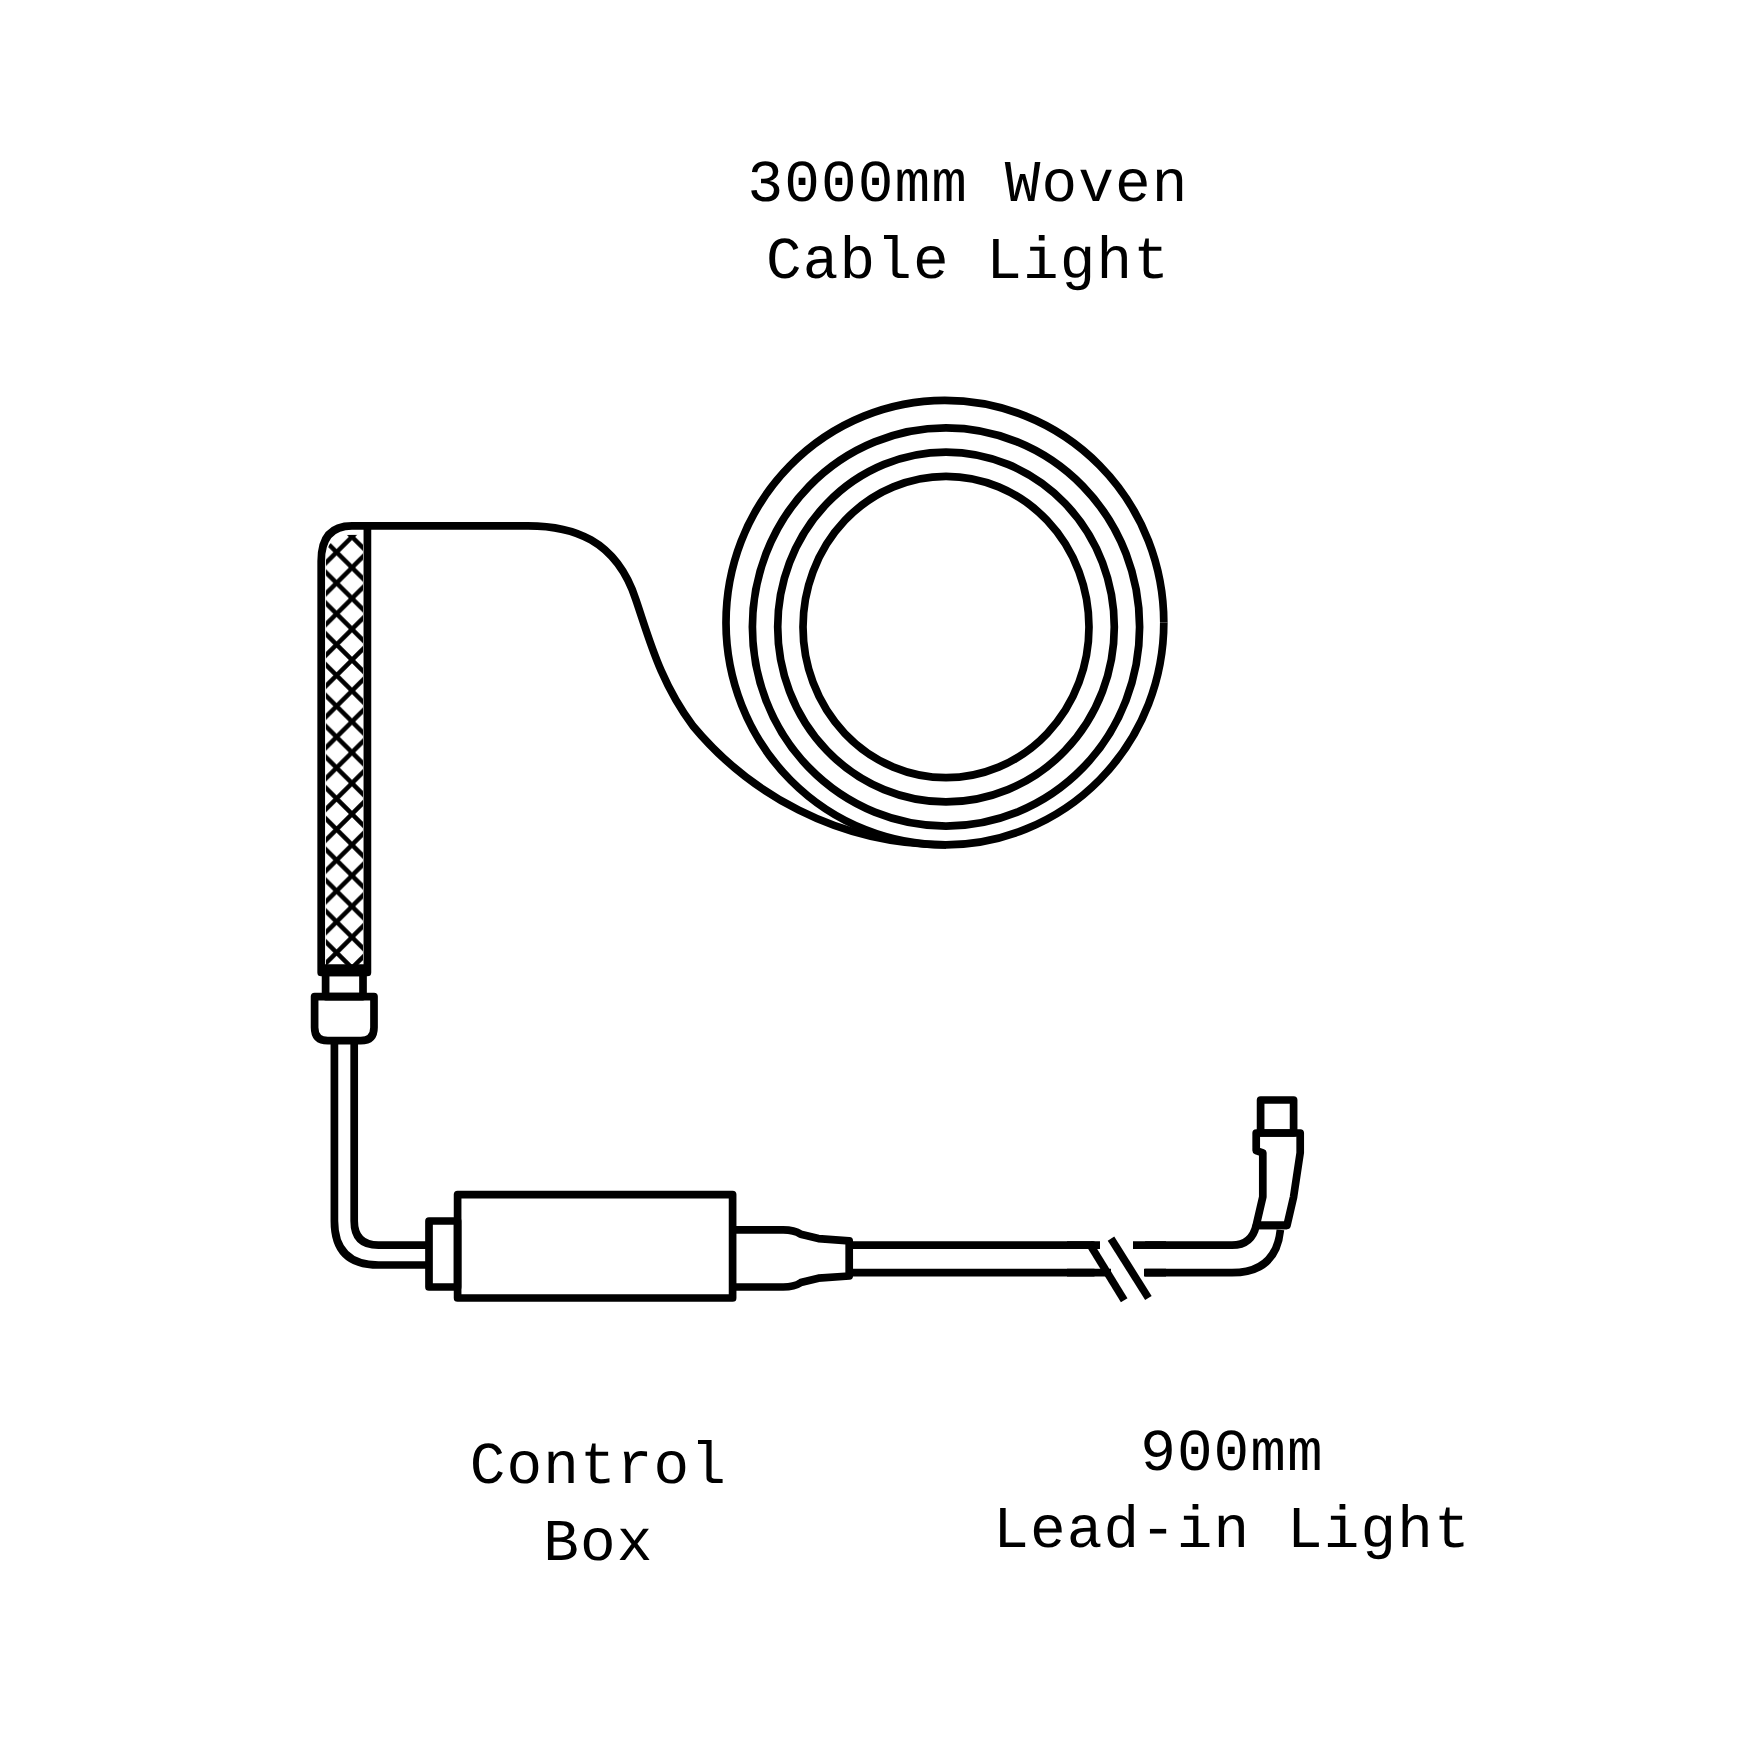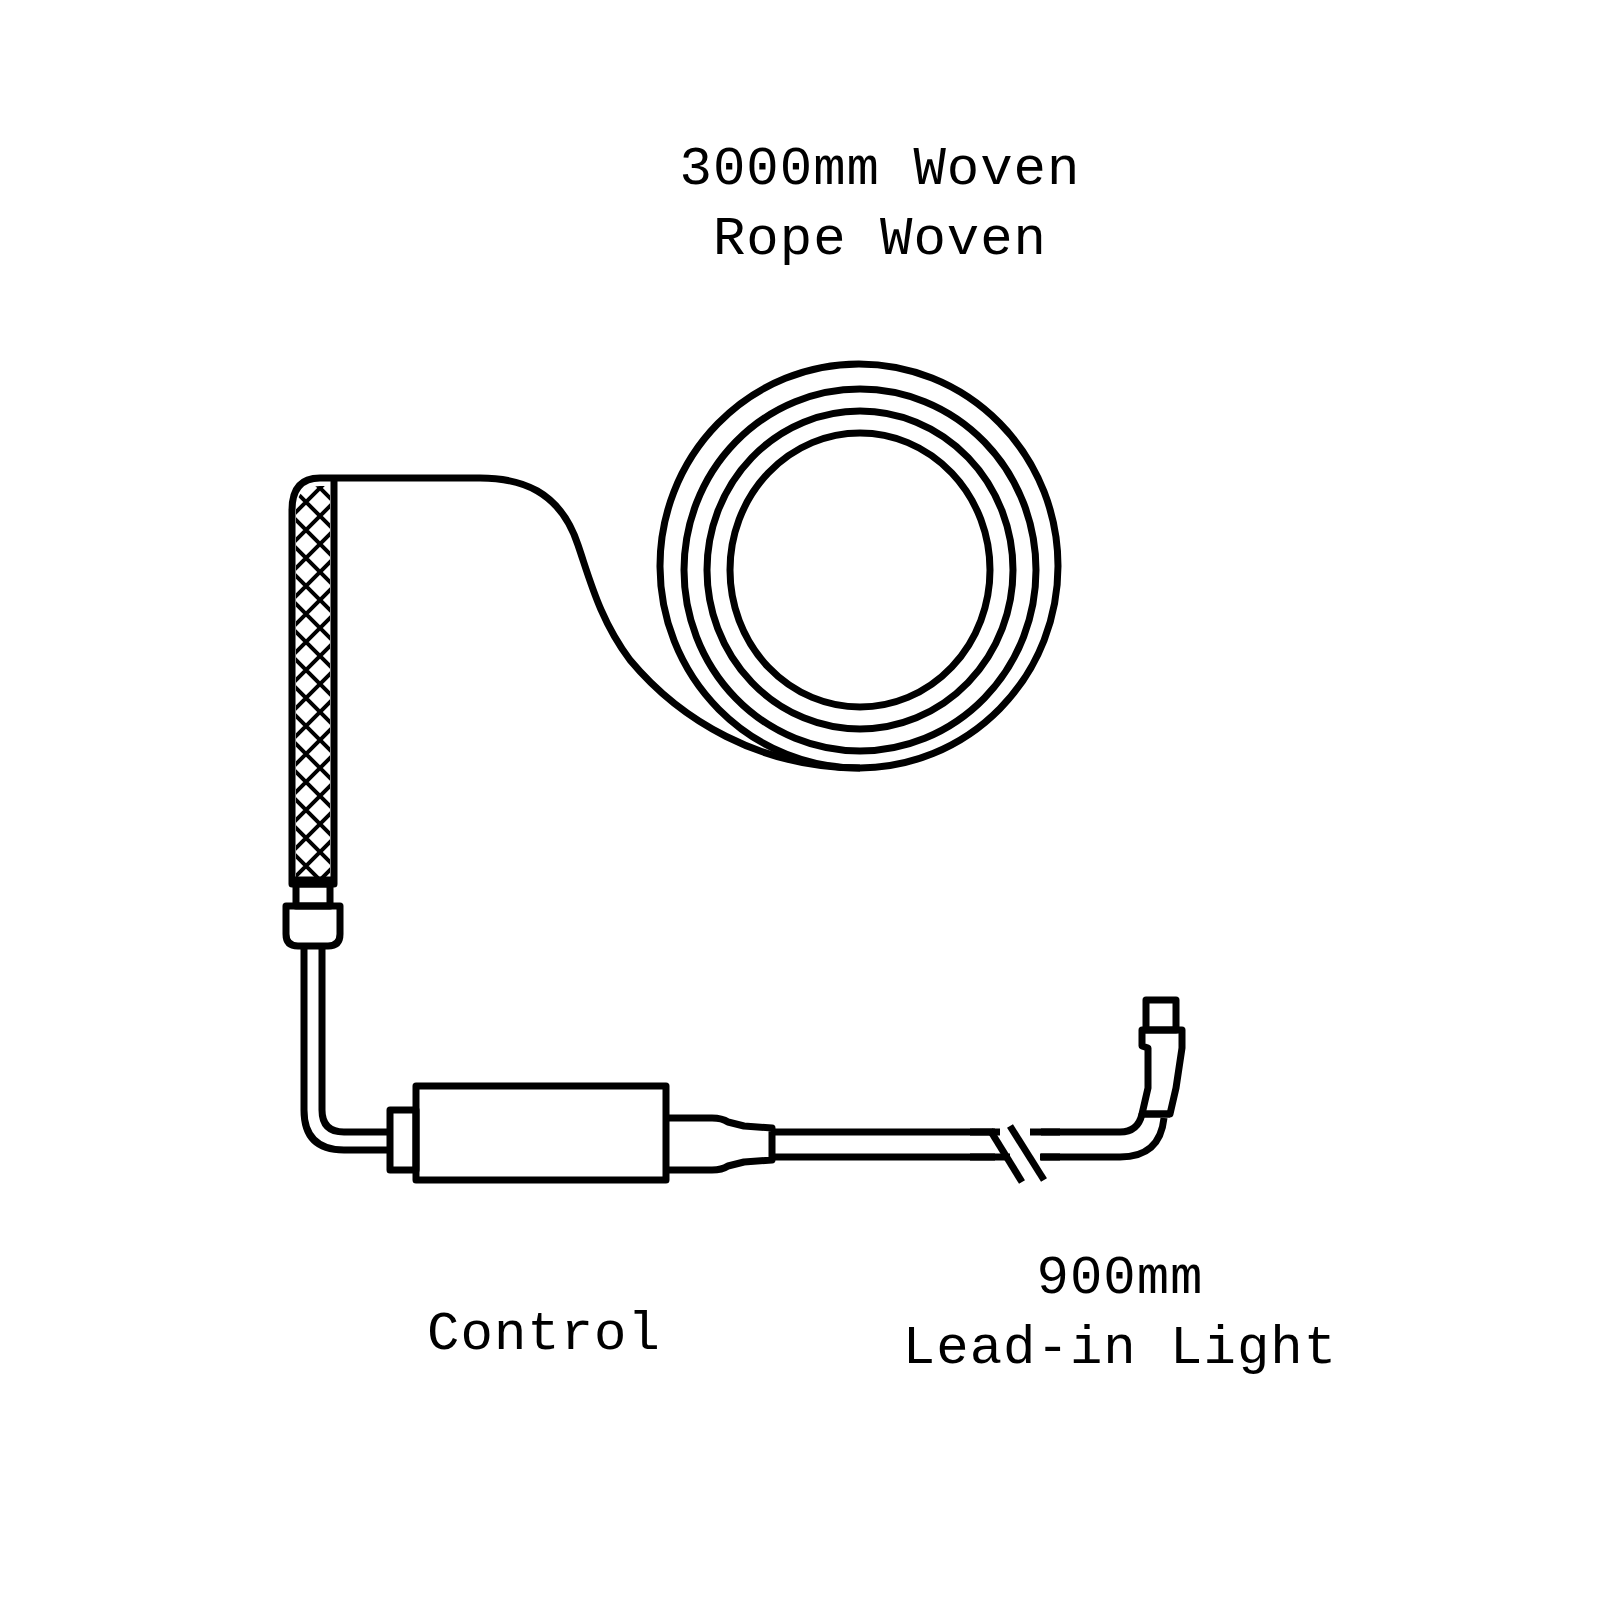--- a/index.html
+++ b/index.html
@@ -11,21 +11,21 @@
       color: #000000;
       text-align: center;
       font-size: 54px;
       line-height: 70px;
       letter-spacing: 1px;
       white-space: nowrap;
     }
     .label span { display: block; }
     #lbl-rope { left: 560px; top: 135px; width: 640px; }
     #lbl-box { left: 364px; top: 1300px; width: 360px; }
-    #lbl-lead { left: 890px; top: 1244px; width: 460px; }
+    #lbl-lead { left: 890px; top: 1288px; width: 460px; }
     svg .ink { stroke: #000; fill: none; stroke-width: 7; stroke-linejoin: round; stroke-linecap: butt; }
     svg .fillw { fill: #fff; }
   </style>
 </head>
 <body>
 
 <div class="canvas">
   <svg width="1600" height="1600" viewBox="0 0 1600 1600" xmlns="http://www.w3.org/2000/svg">
     <defs>
       <pattern id="weave" patternUnits="userSpaceOnUse" width="28" height="28" x="292" y="488">
@@ -83,24 +83,25 @@
 
     <g>
       <path class="ink" d="M1142 1114 L1148 1088 L1148 1048 L1142 1046 L1142 1030 L1182 1030 L1182 1048 L1176 1088 L1170 1114 Z"></path>
       <rect class="ink" x="1146" y="1000" width="30" height="30"></rect>
       <line class="ink" x1="1140" y1="1114" x2="1170" y2="1114"></line>
     </g>
   </svg>
 
   <div class="label" id="lbl-rope">
     <span>3000mm Woven</span>
-    <span>Rope Woven</span>
+    <span>Cable Light</span>
   </div>
 
   <div class="label" id="lbl-box">
     <span>Control</span>
+    <span>Box</span>
   </div>
 
   <div class="label" id="lbl-lead">
     <span>900mm</span>
     <span>Lead-in Light</span>
   </div>
 </div>
 
 </body></html>

